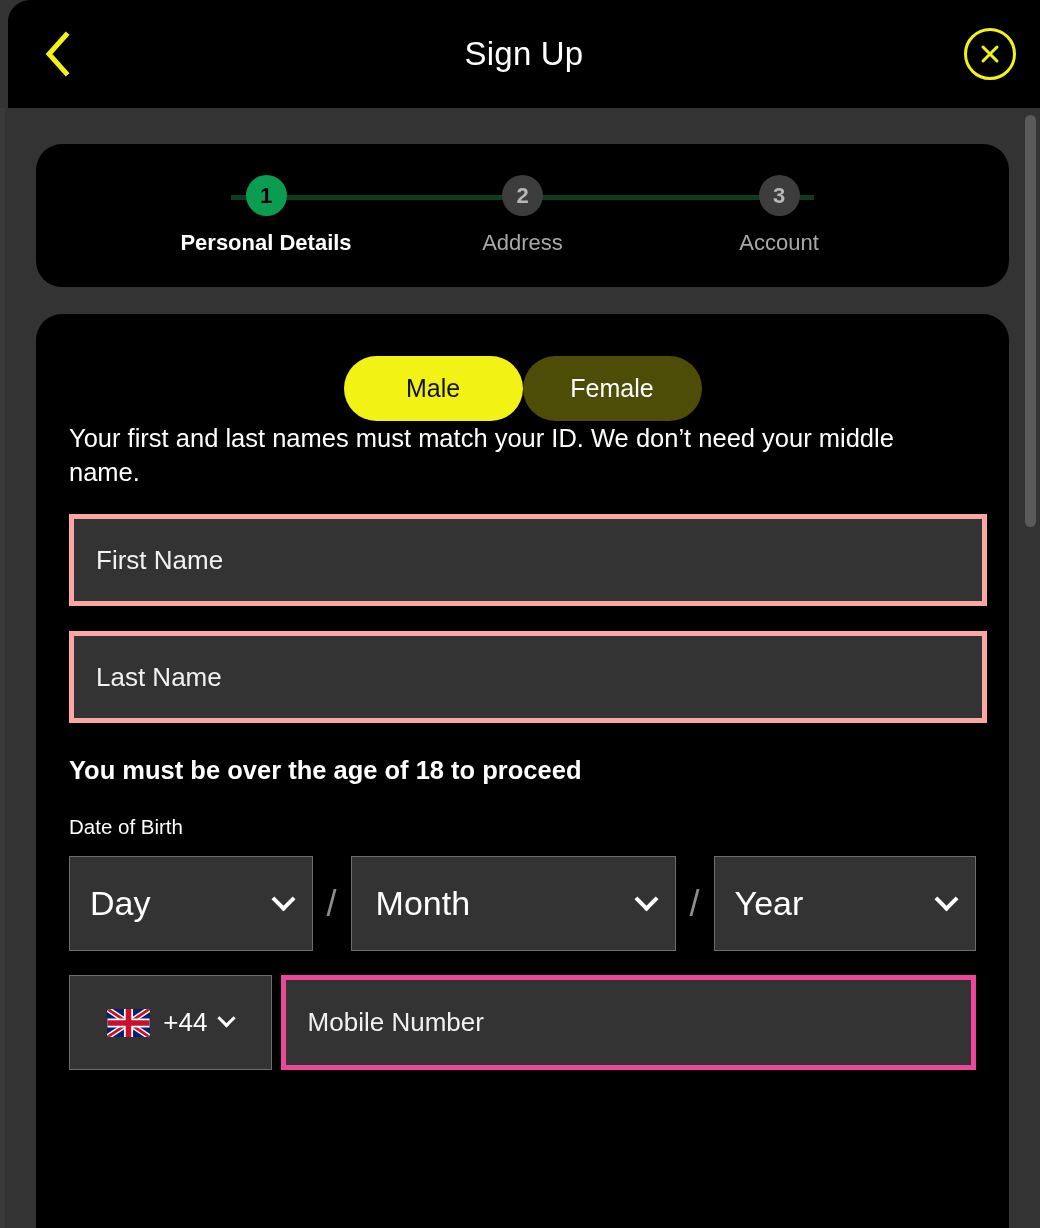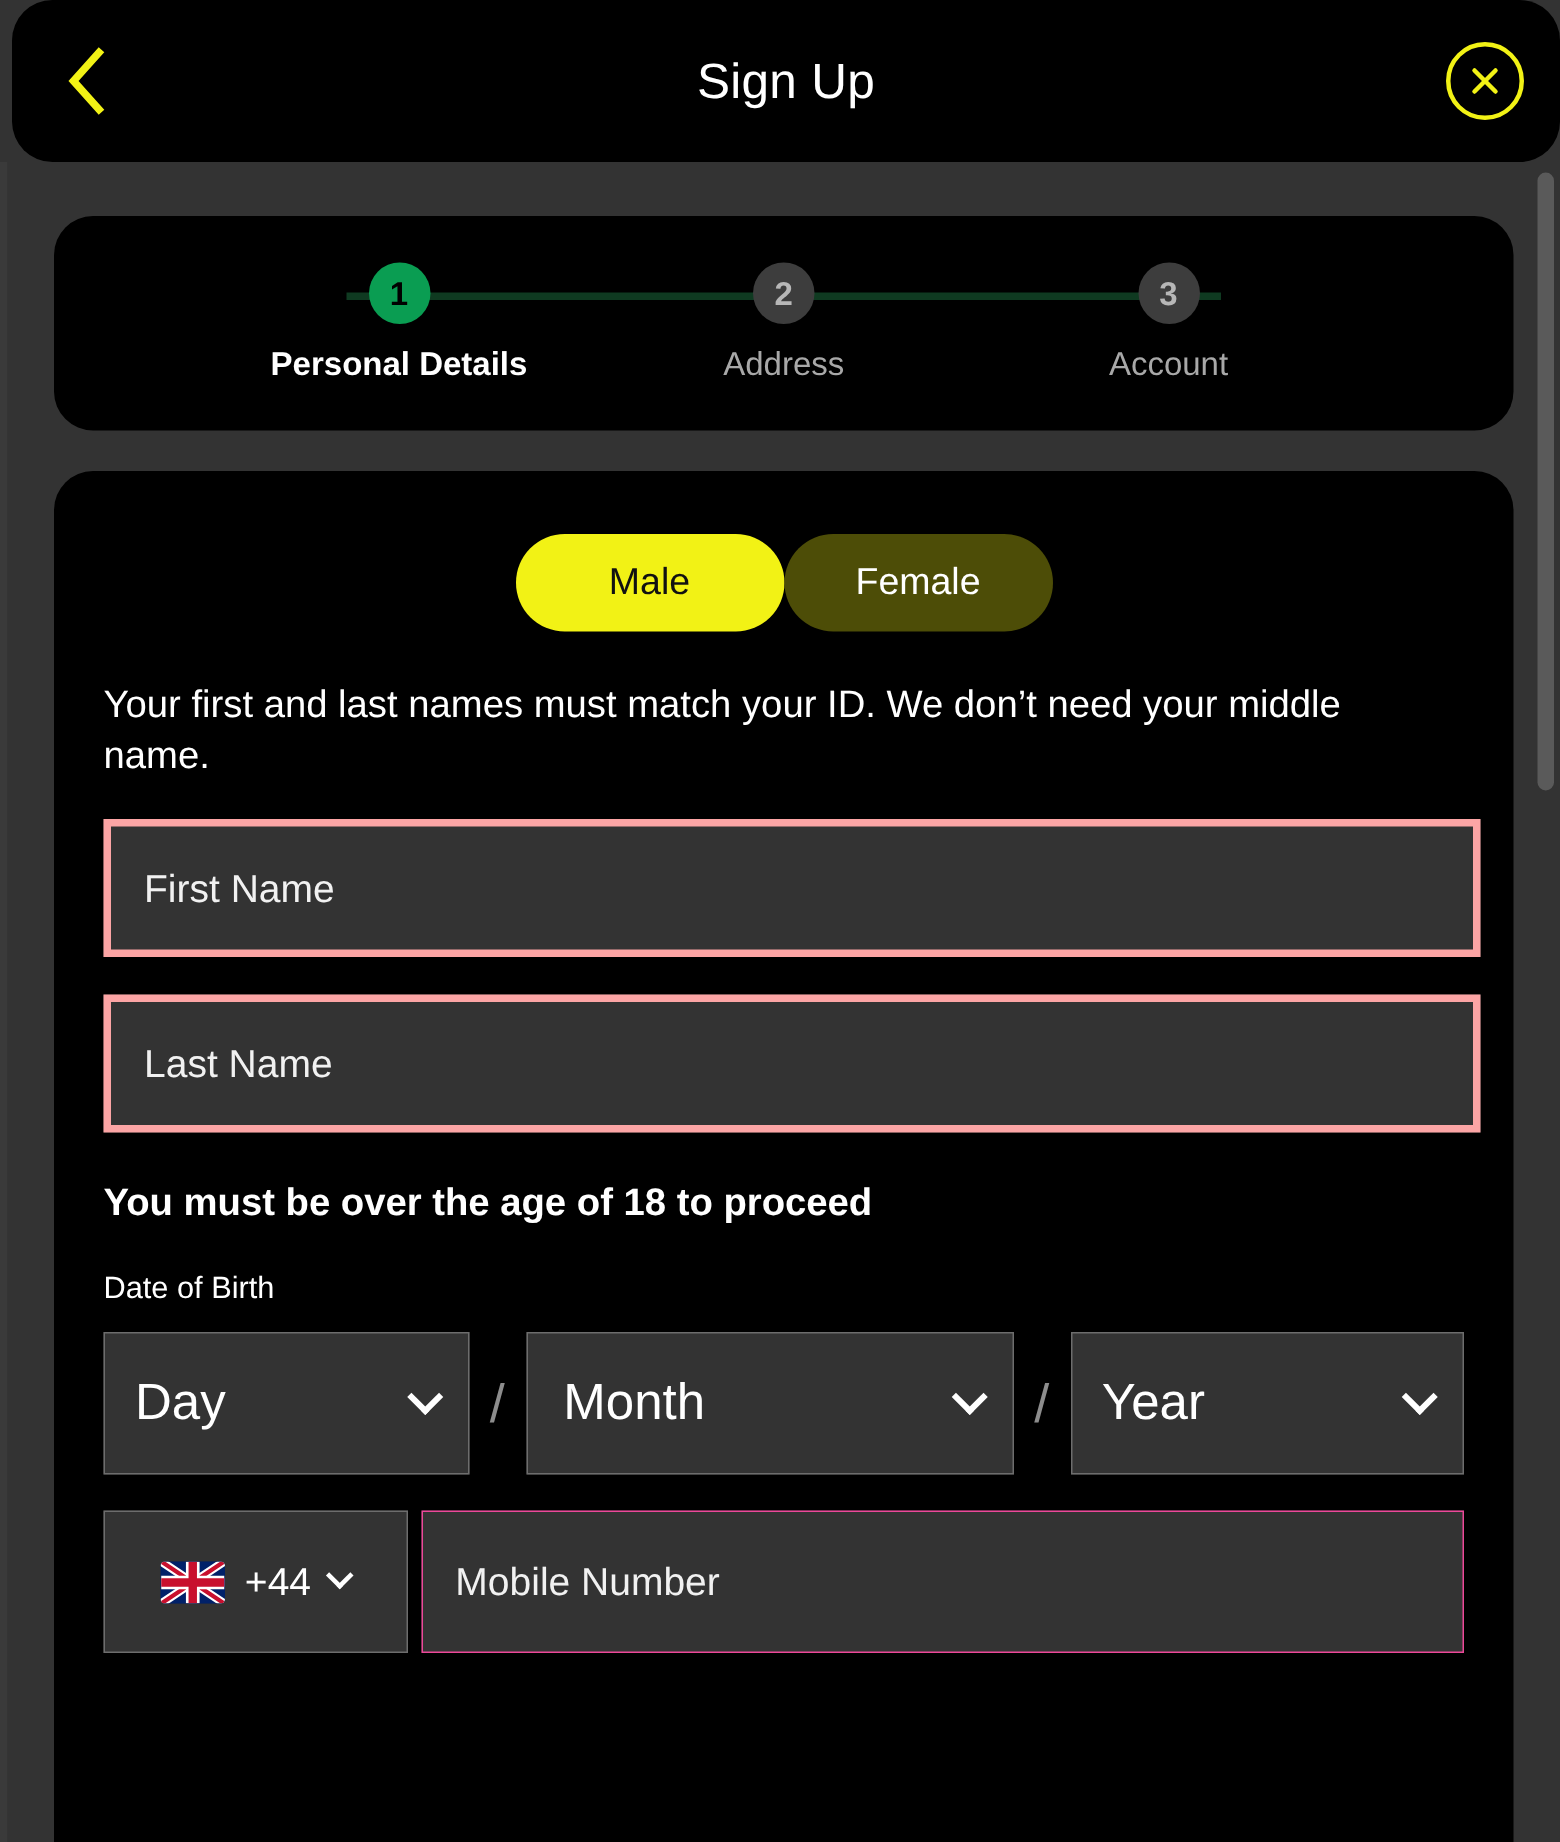--- a/index.html
+++ b/index.html
@@ -33,21 +33,20 @@
     position: absolute;
     top: 0; left: 8px;
     width: 1032px; height: 108px;
     background: #000000;
     border-top-left-radius: 22px;
     display: flex;
     align-items: center;
     justify-content: space-between;
     padding: 0 24px 0 26px;
     z-index: 20;
-    border-radius: 27px;
   }
   .header-title {
     position: absolute;
     left: 0; right: 0;
     text-align: center;
     color: #ffffff;
     font-size: 33px;
     font-weight: 400;
     letter-spacing: 0.2px;
     pointer-events: none;
@@ -201,21 +200,20 @@
     justify-content: center;
   }
   .gender-btn.selected { background: #f2f215; color: #111111; }
   .gender-btn.unselected { background: #4d4d07; color: #ffffff; }
 
   
   .note {
     color: #ffffff;
     font-size: 25.5px;
     line-height: 1.34;
-    margin-top: 32px;
     max-width: 880px;
   }
   .age-note {
     color: #ffffff;
     font-size: 25.5px;
     margin-top: 33px;
     font-weight: bold;
   }
 
   
@@ -310,21 +308,21 @@
     background: #012169;
   }
   .dial-code {
     color: #ffffff;
     font-size: 26px;
   }
   .phone-input {
     width: 700px;
     height: 95px;
     background: #333333;
-    border: 1px solid #ec4899;
+    border: 5px solid #ec4899;
     color: #ffffff;
     font-size: 26px;
     font-family: "Liberation Sans", sans-serif;
     padding: 0 22px;
     outline: none;
   }
   .phone-input::placeholder { color: #f1f1f1; opacity: 1; }
 </style>
 </head>
 <body>

